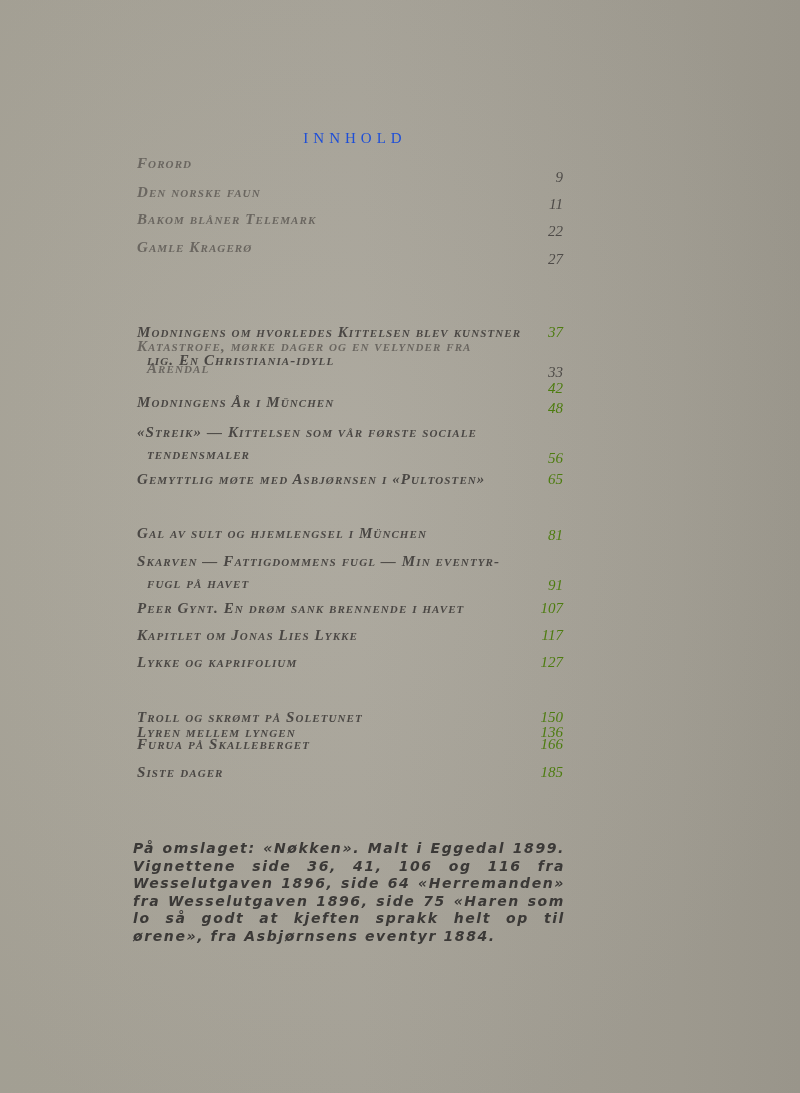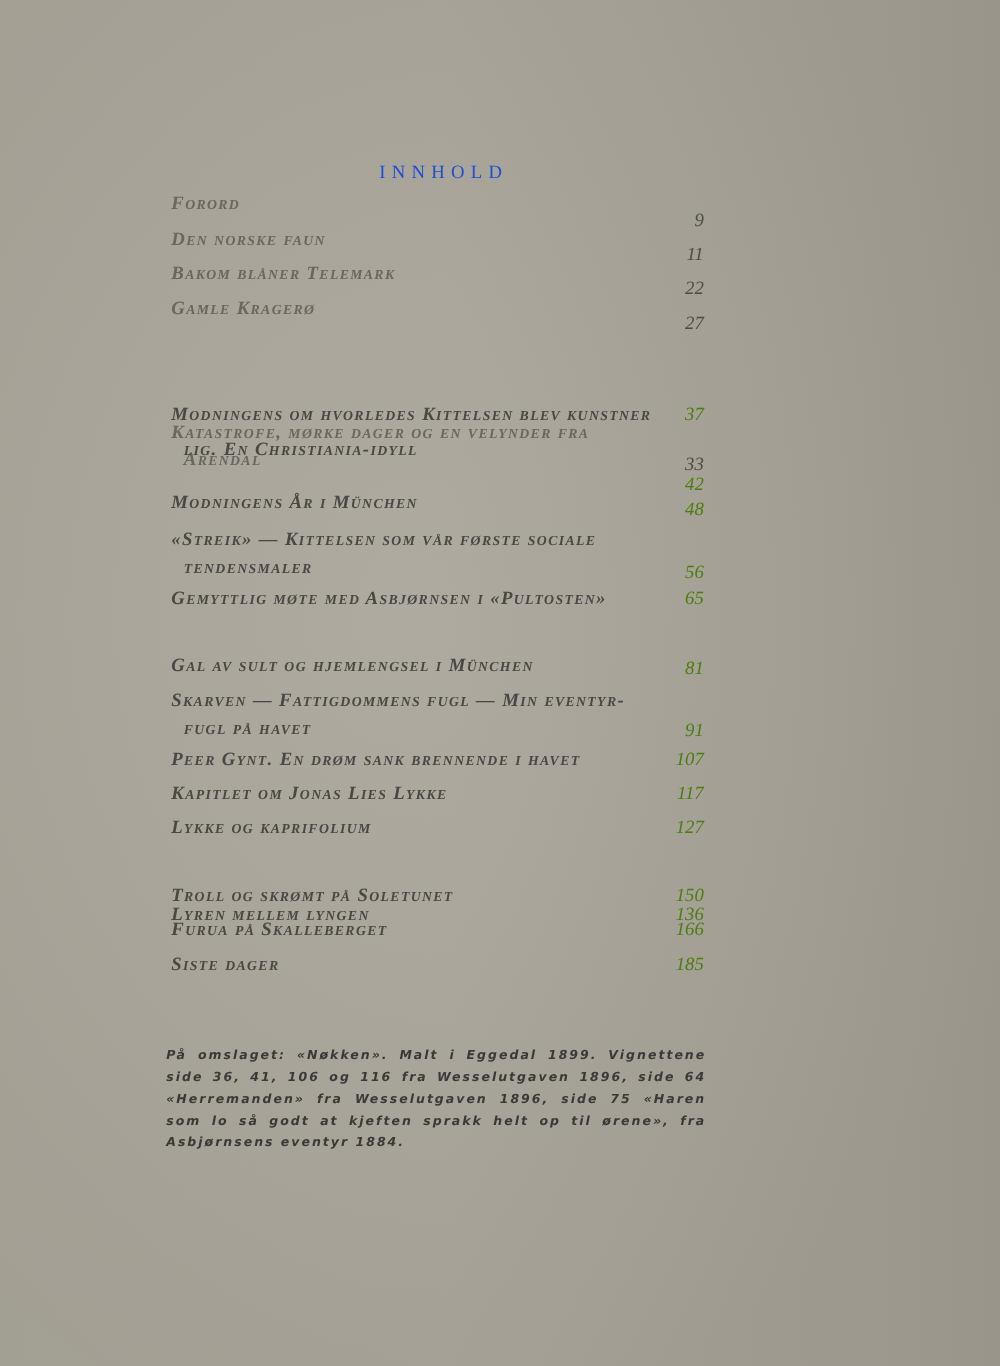--- a/index.html
+++ b/index.html
@@ -75,21 +75,21 @@
       color: #4e4b48;
     }
     .footnote {
       position: absolute;
       left: 133px;
       top: 826px;
       width: 432px;
       font-family: "DejaVu Sans", sans-serif;
       font-style: italic;
       font-weight: bold;
-      font-size: 10px;
+      font-size: 14px;
       line-height: 17.6px;
       letter-spacing: 1.6px;
       color: #3b3937;
       text-align: justify;
     }
   </style>
 </head>
 <body>
 
 <div class="page-shade"></div>

